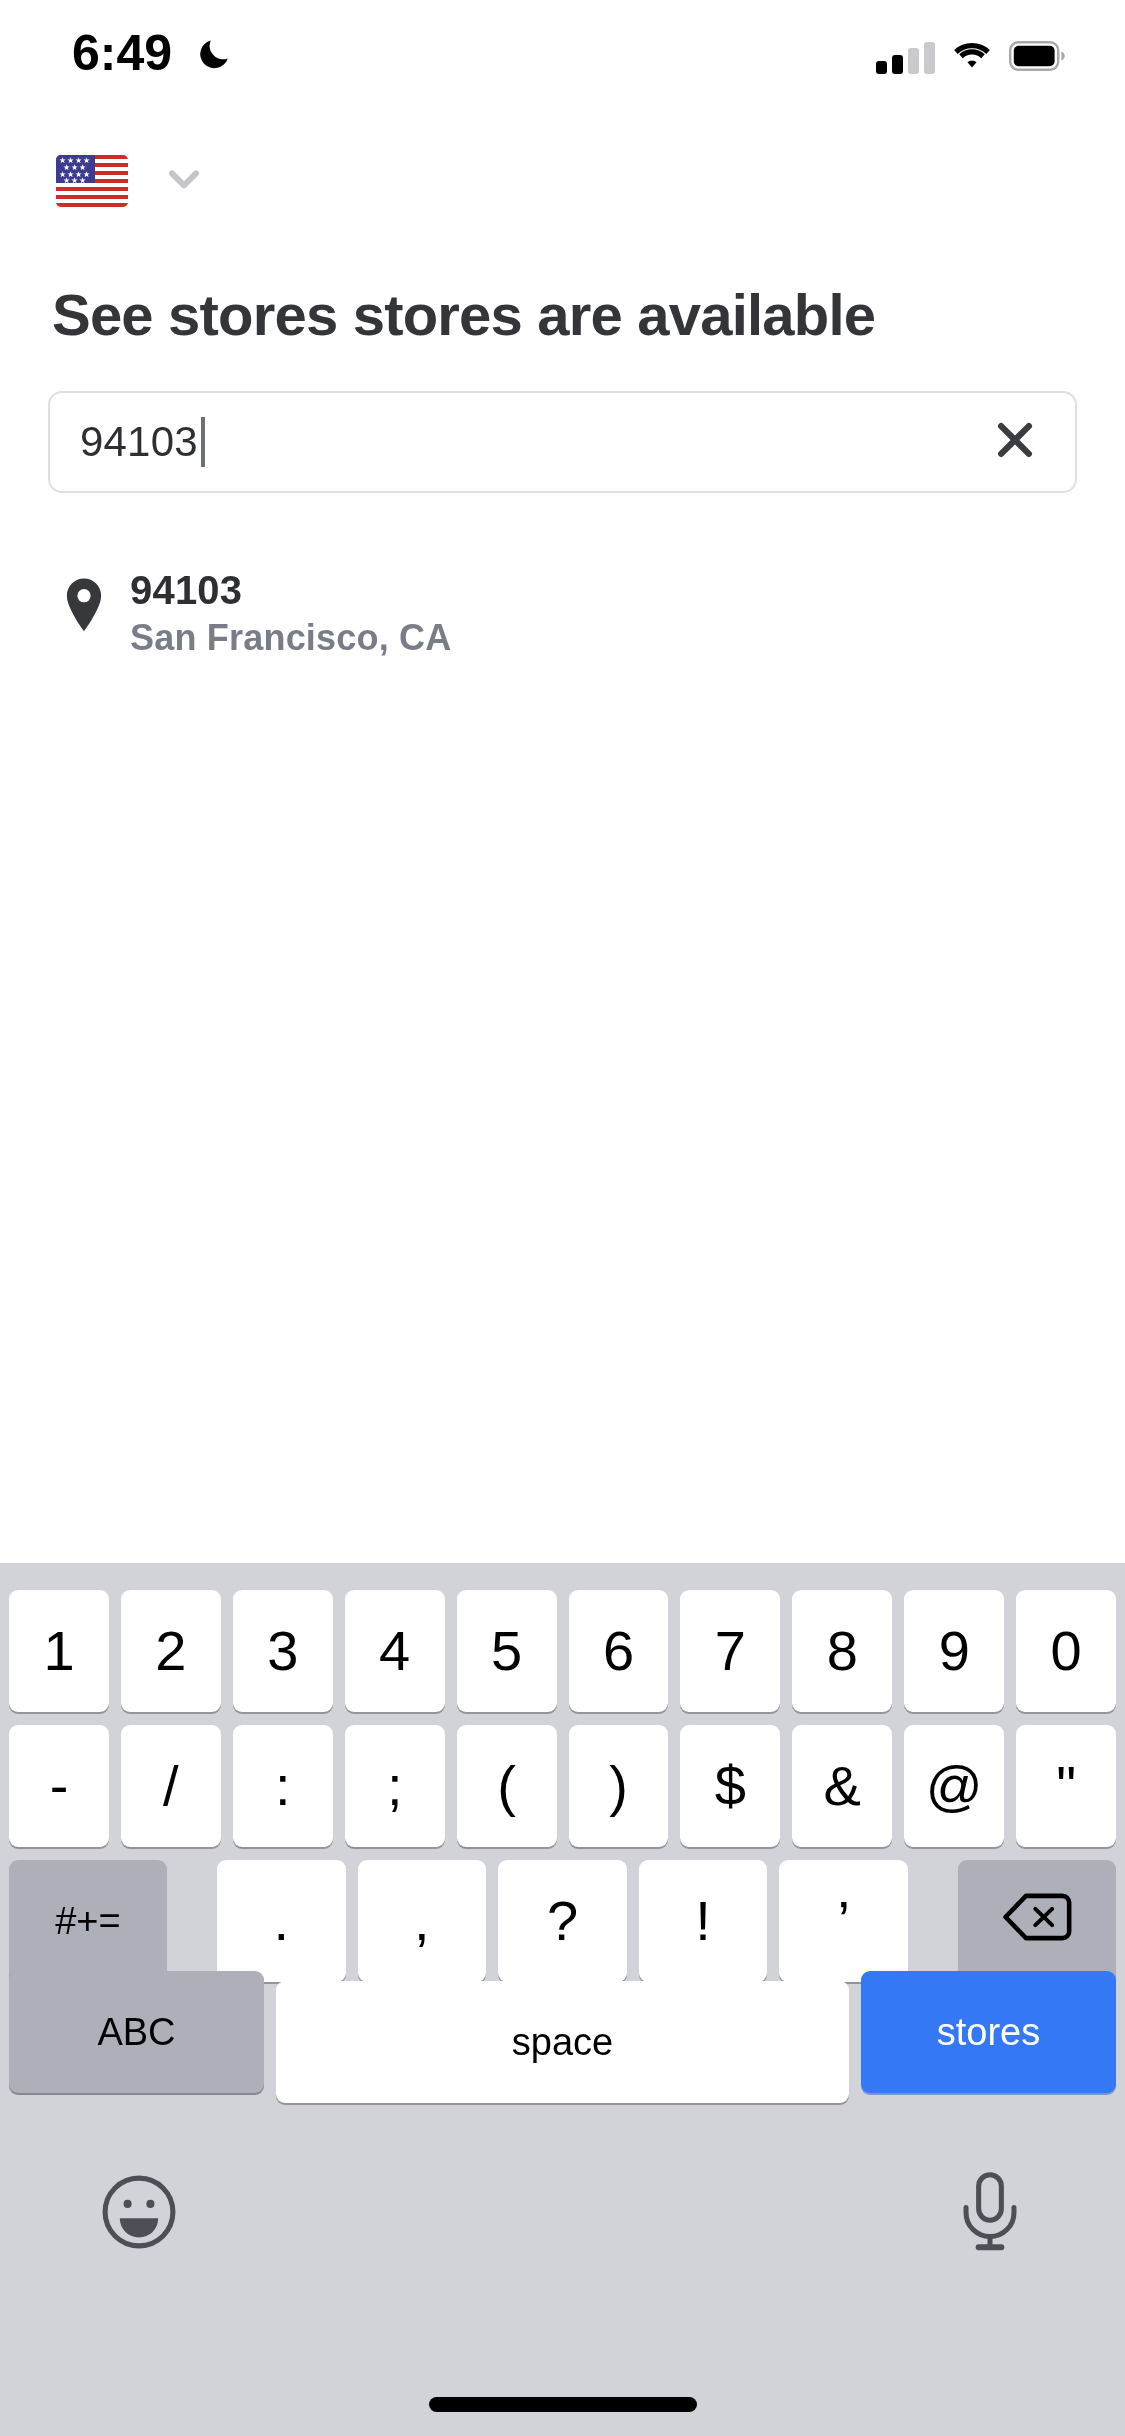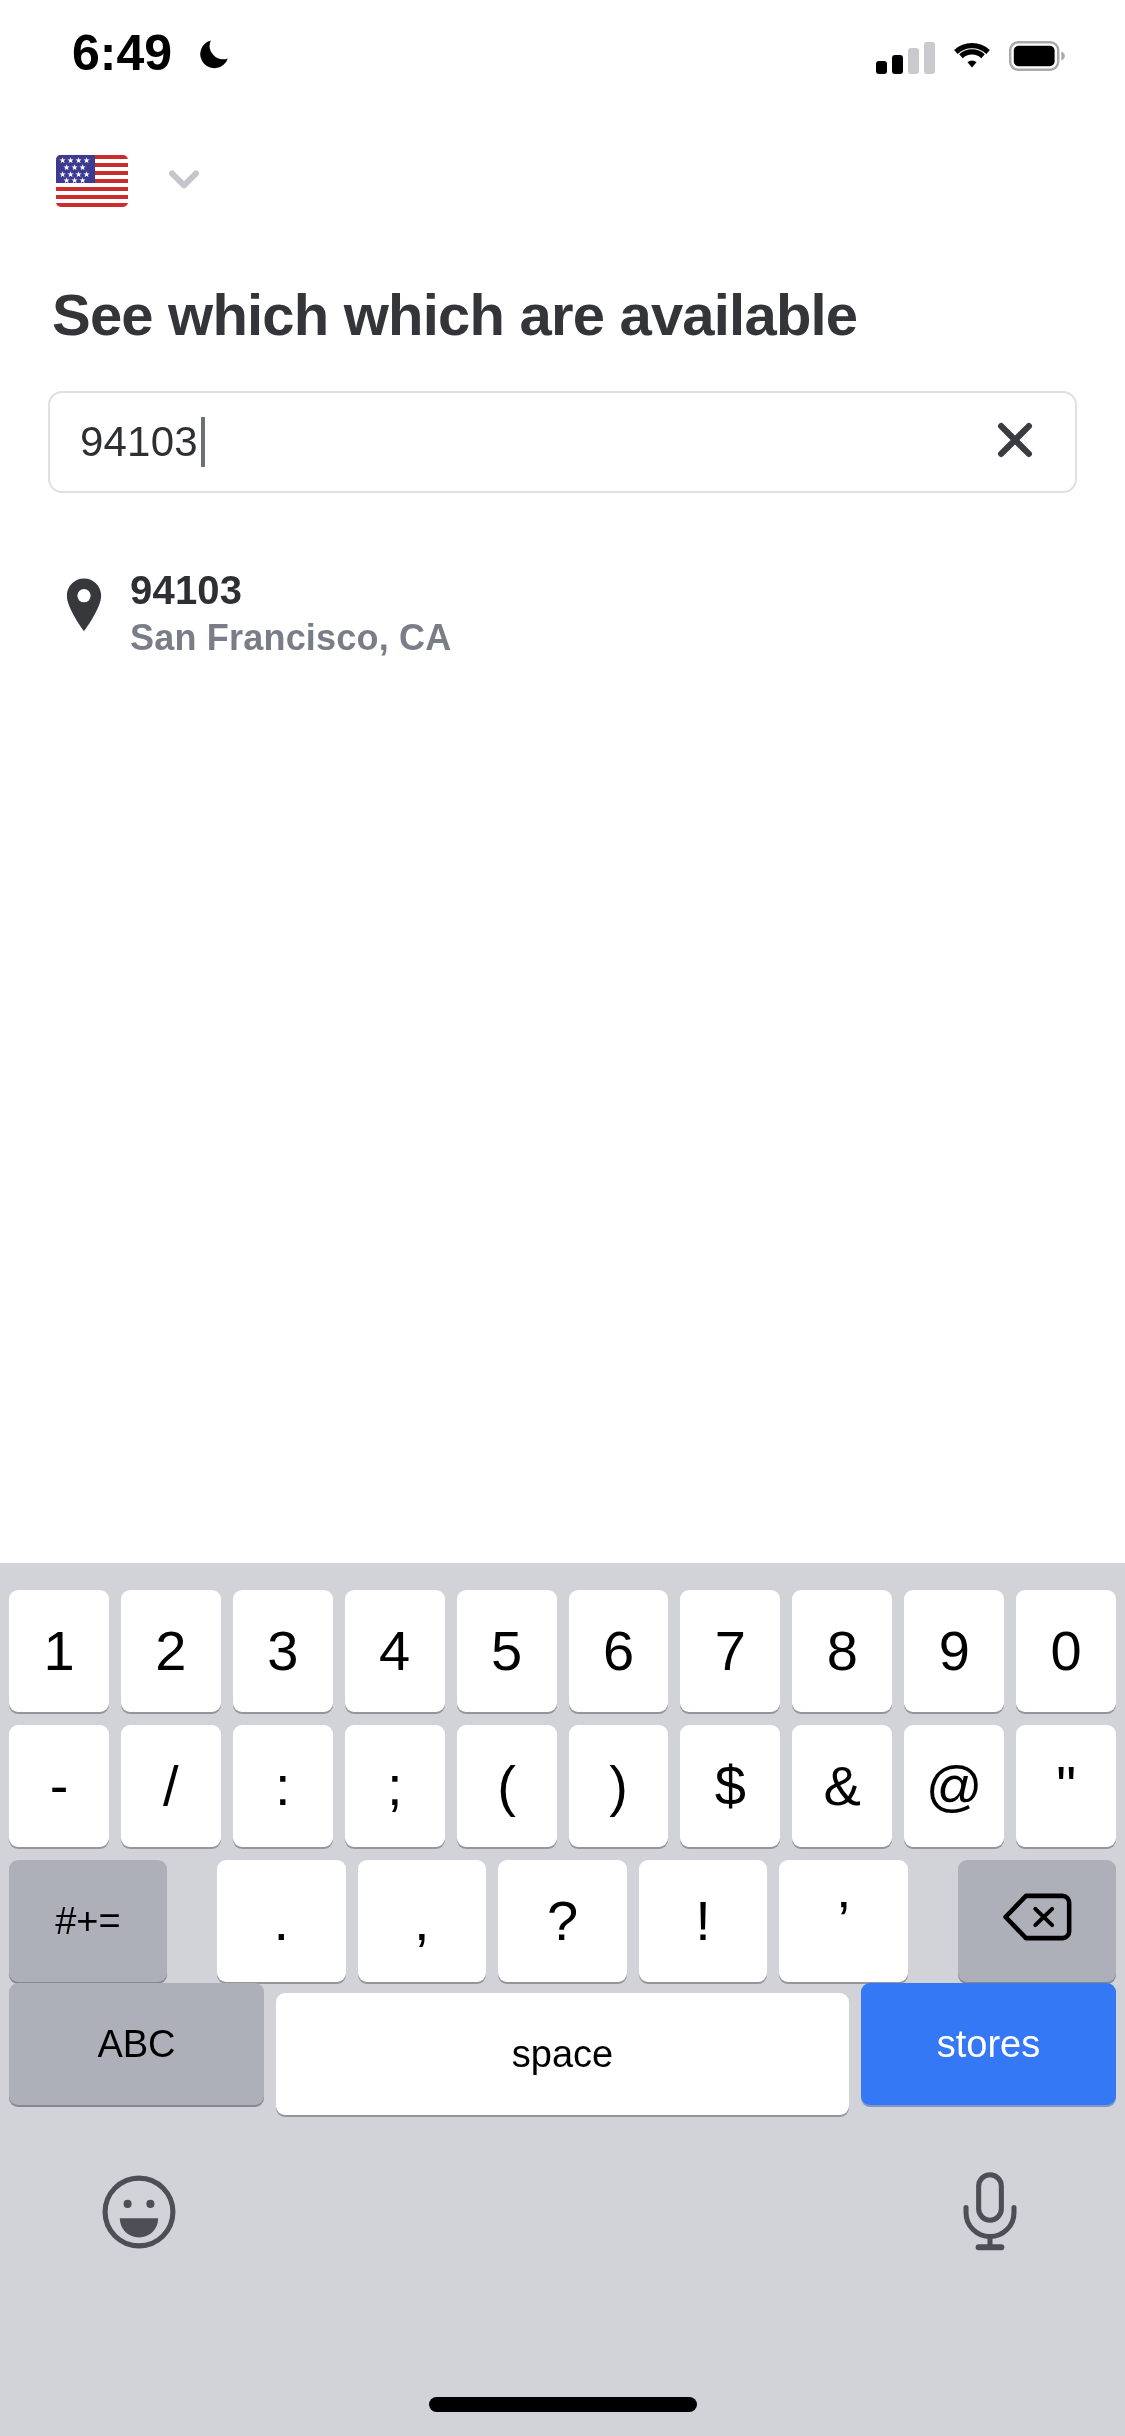--- a/index.html
+++ b/index.html
@@ -202,21 +202,21 @@
   .kb-row {
     position: absolute;
     left: 0;
     width: 1125px;
     display: flex;
     align-items: center;
   }
   #kb-row-1 { top: 27px;  height: 122px; padding: 0 9px; gap: 12px; }
   #kb-row-2 { top: 162px; height: 122px; padding: 0 9px; gap: 12px; }
   #kb-row-3 { top: 297px; height: 122px; padding: 0 9px; gap: 12px; }
-  #kb-row-4 { top: 420px; height: 122px; padding: 0 9px; gap: 12px; border-radius: 7px; }
+  #kb-row-4 { top: 408px; height: 122px; padding: 0 9px; gap: 12px; border-radius: 7px; }
 
   .key {
     height: 122px;
     background: #ffffff;
     border-radius: 9px;
     box-shadow: 0 2px 0 rgba(136,138,143,0.85);
     display: flex;
     align-items: center;
     justify-content: center;
     font-size: 56px;
@@ -339,21 +339,21 @@
       <i class="star" style="left:15px;top:22px;z-index:4">★</i>
       <i class="star" style="left:23px;top:22px;z-index:4">★</i>
     </span>
     <span>
       <svg width="48" height="48" viewBox="0 0 24 24">
         <path d="M6 9.2l6 6 6-6" fill="none" stroke="#c4c6cb" stroke-width="3" stroke-linecap="round" stroke-linejoin="round"></path>
       </svg>
     </span>
   </div>
 
-  <h1 id="page-title">See which which are available</h1>
+  <h1 id="page-title">See stores stores are available</h1>
 
   <div id="search-field">
     <div id="search-input-wrap">
       <span id="search-input-value">94103</span>
       <i id="text-caret"></i>
     </div>
     <div id="clear-button">
       <span>
         <svg width="52" height="52" viewBox="0 0 24 24">
           <path d="M5.6 5.6l12.8 12.8M18.4 5.6L5.6 18.4" fill="none" stroke="#3a3c41" stroke-width="2.9" stroke-linecap="round"></path>

